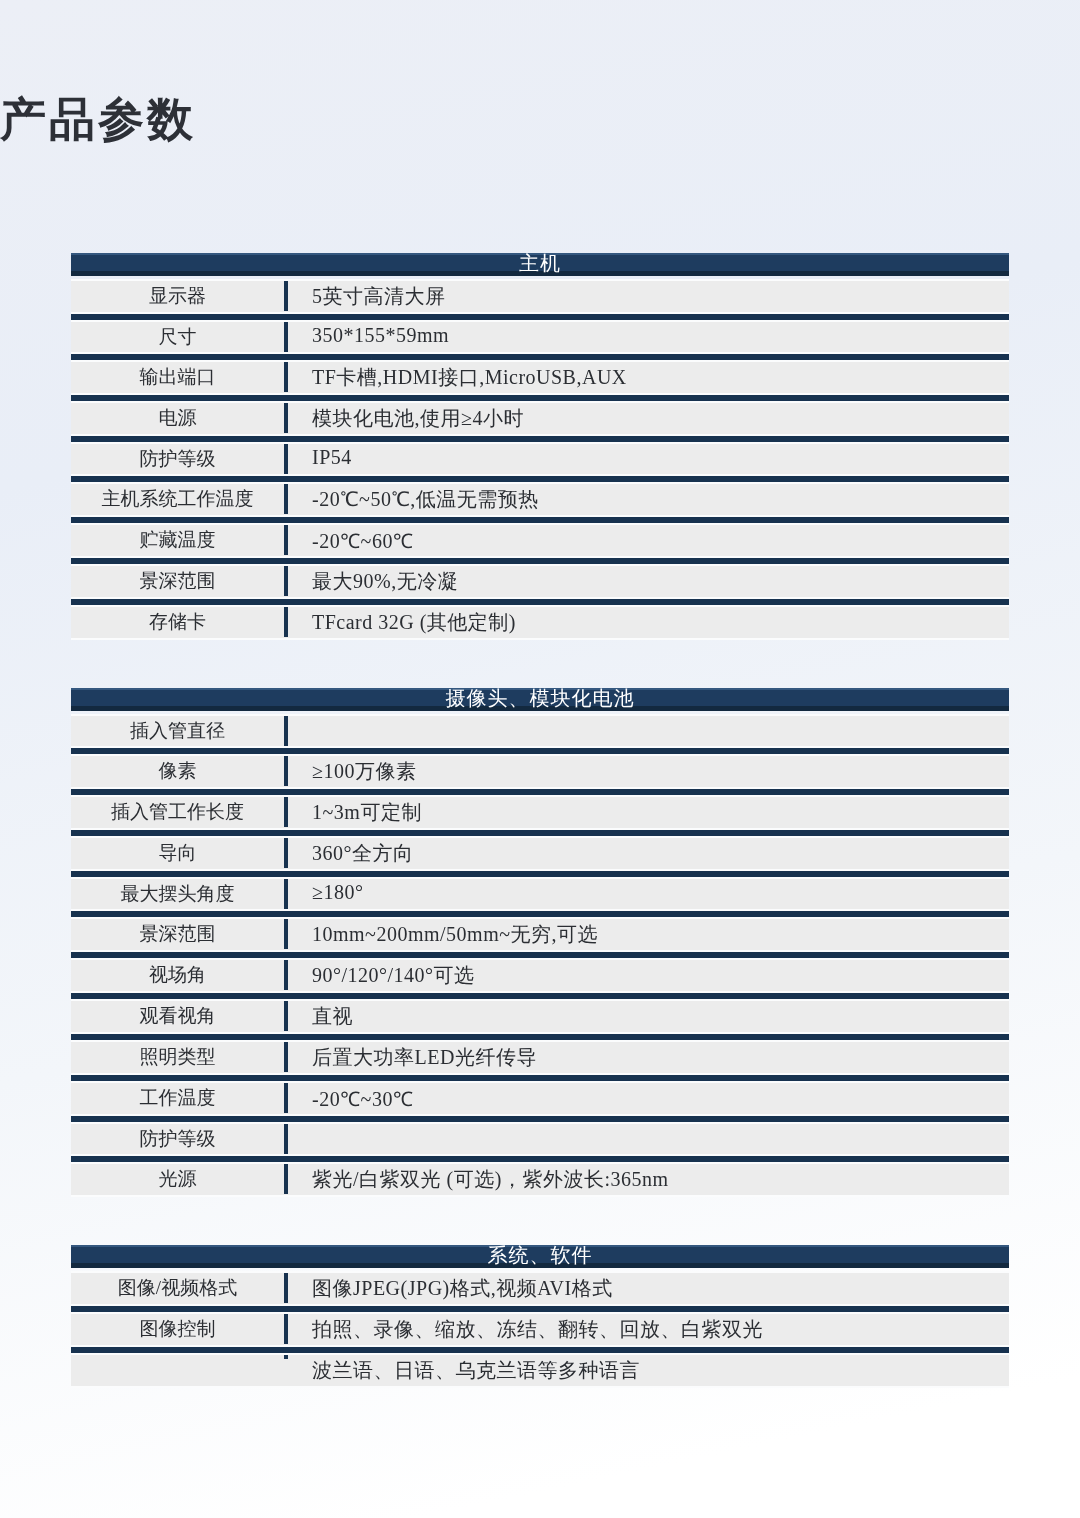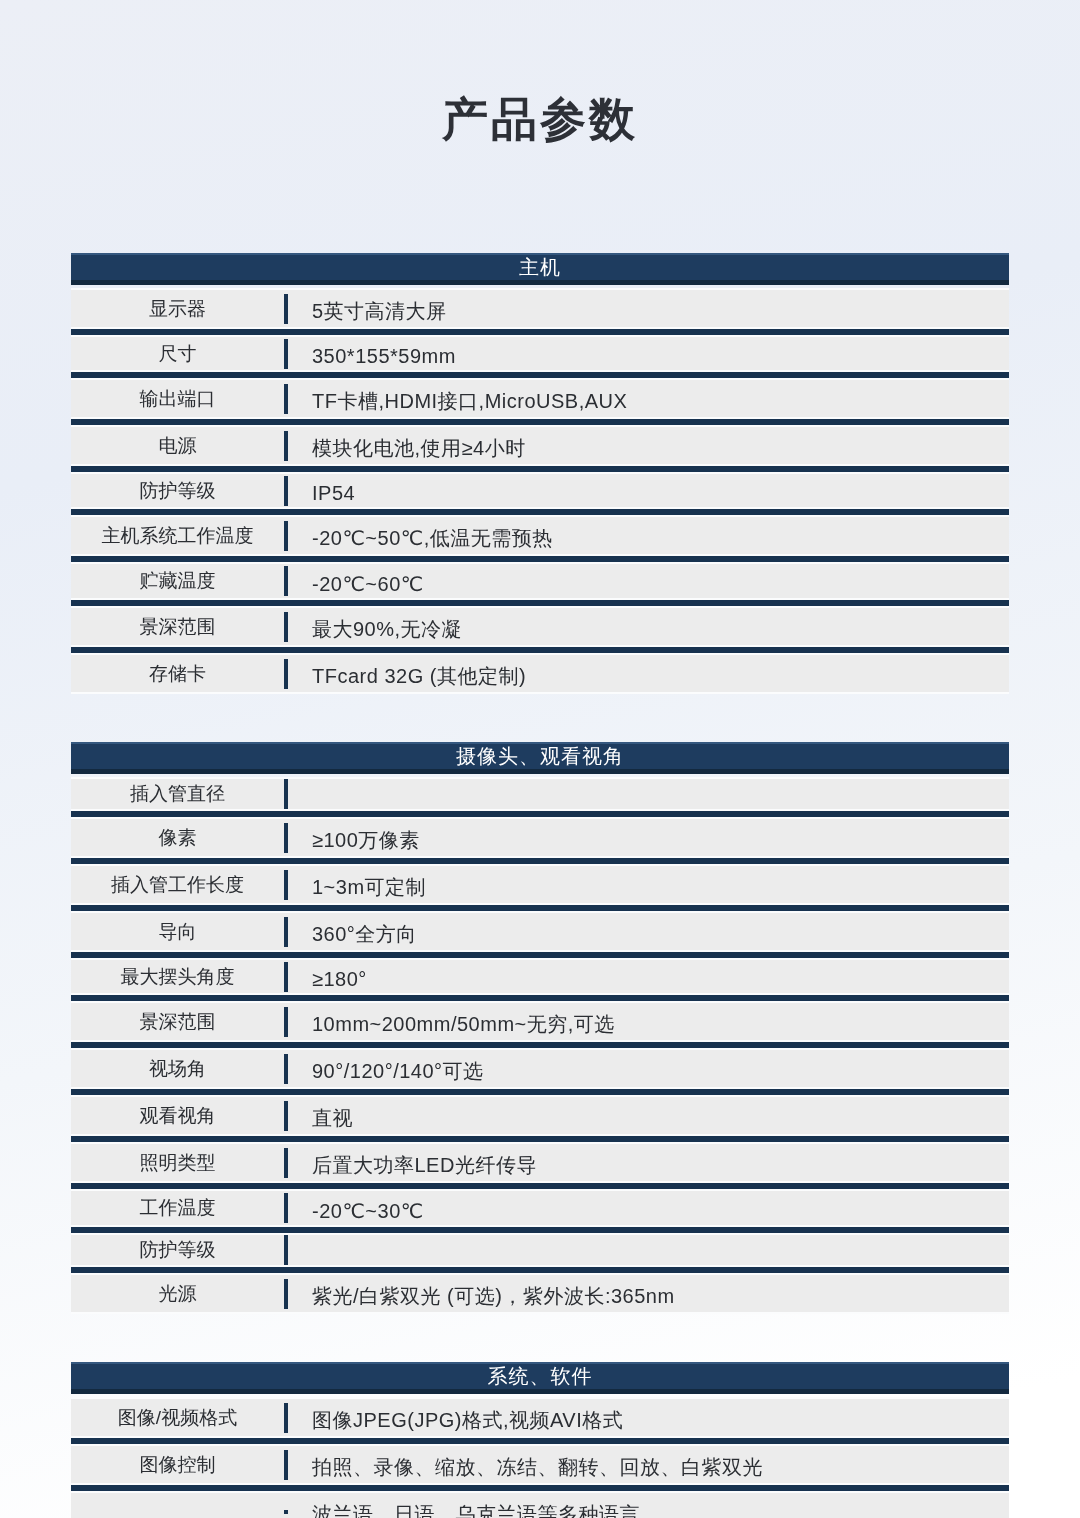--- a/index.html
+++ b/index.html
@@ -5,65 +5,66 @@
   * { margin:0; padding:0; box-sizing:border-box; }
   html,body { width:1080px; }
   body {
     width:1080px; height:1518px;
     font-family:"Liberation Sans","DejaVu Sans",sans-serif;
     background:linear-gradient(168deg,#eceff6 0%,#e9eef7 28%,#f3f6fa 62%,#ffffff 92%,#ffffff 100%);
     overflow:hidden;
   }
   .page-title {
     margin-top:92px;
-    text-align:center;
+    text-align:left;
     font-size:46px;
     font-weight:700;
     letter-spacing:3px;
     color:#2d3037;
     line-height:55px;
   }
   .wrap { width:938px; margin:0 auto; }
   .spec-table { margin-top:48px; background:transparent; }
   .spec-table.first { margin-top:106px; }
   .t-header {
-    height:32px;
+    height:23px;
     background:#1e3c5f;
     border-top:2px solid #35587f;
     border-bottom:5px solid #13293f;
     color:#ffffff;
     font-size:20px;
     letter-spacing:1px;
     display:flex; align-items:center; justify-content:center;
     margin-bottom:3px;
   }
   .t-rows {
     background:#17324f;
     display:flex; flex-direction:column;
     gap:6px;
   }
   .t-row {
-    display:flex; align-items:center;
+    display:flex; align-items:flex-start;
     background:#ececec;
     border-top:2px solid #fbfcfd;
     border-bottom:2px solid #fbfcfd;
     min-height:31px;
+    font-family:Liberation Serif, serif;
   }
   .cell { display:flex; align-items:center; font-size:20px; color:#2b2e33; }
   .cell.label {
     width:217px;
     justify-content:center;
     text-align:center;
     border-right:4px solid #17324f;
     font-size:19px;
     padding:2px 6px;
   }
   .cell.value {
     flex:1;
-    padding:8px 10px 2px 24px;
+    padding:2px 10px 2px 24px;
     letter-spacing:0.5px;
   }
 </style>
 </head>
 <body>
 
 <h1 class="page-title">产品参数</h1>
 
 <div class="wrap">
 
@@ -103,21 +104,21 @@
         <div class="cell value">最大90%,无冷凝</div>
       </div>
       <div class="t-row">
         <div class="cell label">存储卡</div>
         <div class="cell value">TFcard 32G (其他定制)</div>
       </div>
     </div>
   </section>
 
   <section class="spec-table">
-    <div class="t-header">摄像头、观看视角</div>
+    <div class="t-header">摄像头、模块化电池</div>
     <div class="t-rows">
       <div class="t-row">
         <div class="cell label">插入管直径</div>
       </div>
       <div class="t-row">
         <div class="cell label">像素</div>
         <div class="cell value">≥100万像素</div>
       </div>
       <div class="t-row">
         <div class="cell label">插入管工作长度</div>

